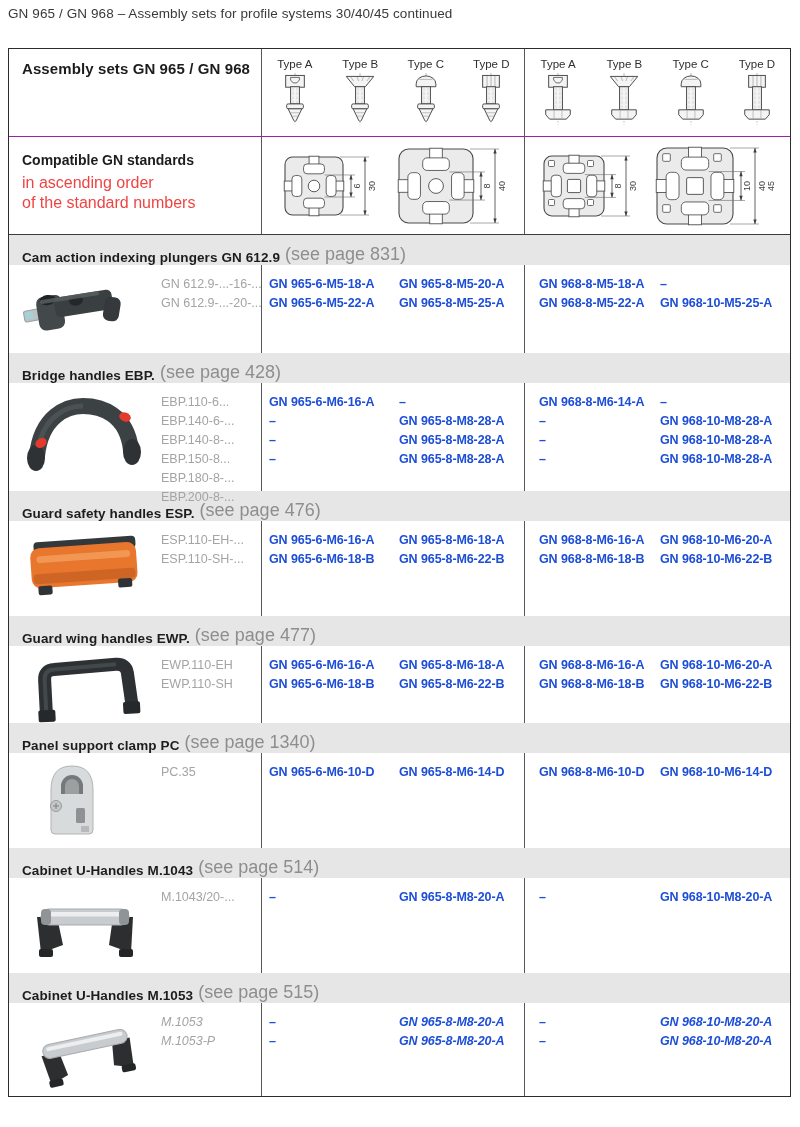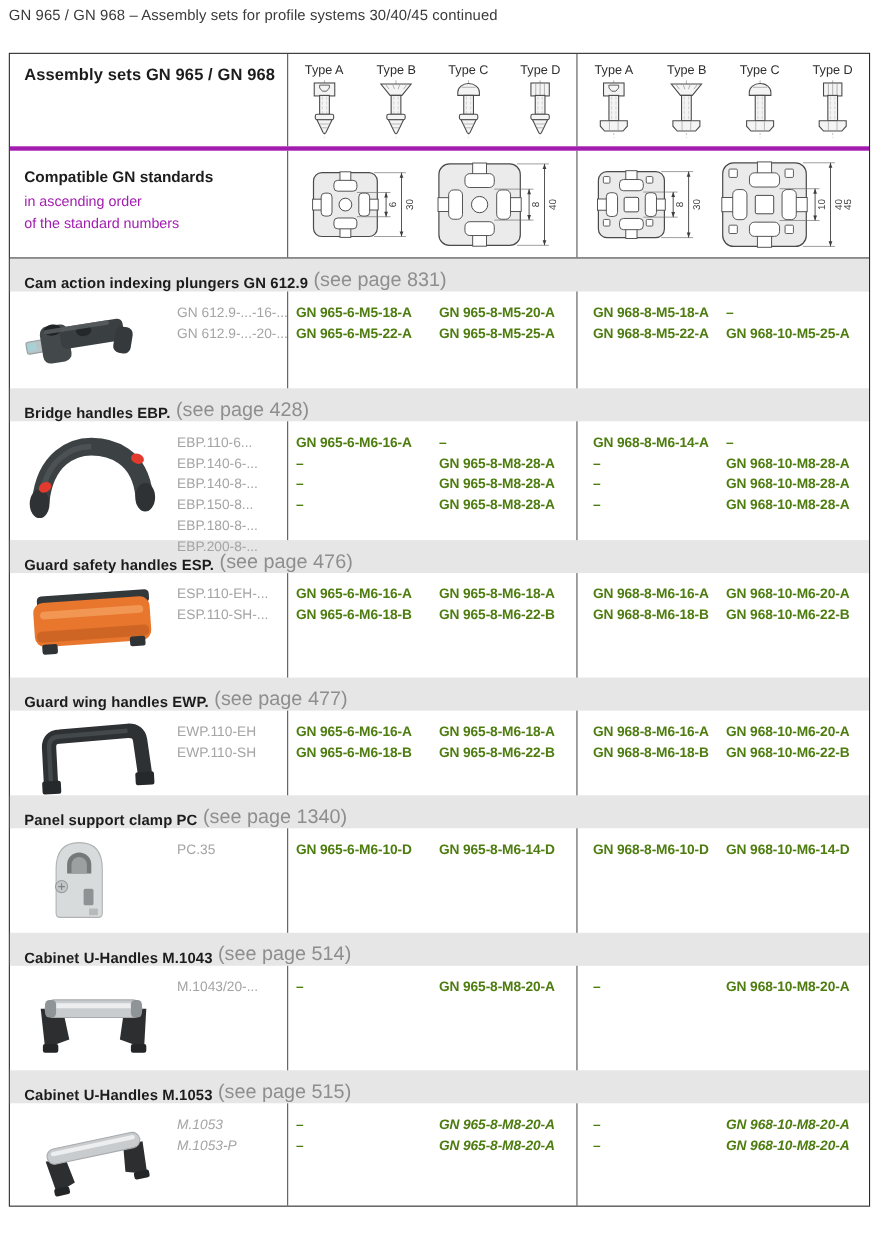--- a/index.html
+++ b/index.html
@@ -7,38 +7,38 @@
     width:800px;height:1127px;background:#fff;position:relative;overflow:hidden;
     font-family:"Liberation Sans",sans-serif;color:#1c1c1c;
   }
   .page-title{position:absolute;left:8px;top:6px;font-size:13.5px;color:#3a3a3a;letter-spacing:.1px}
   .table{position:absolute;left:8px;top:48px;width:781px;border:1.5px solid #2c2c2c;background:#fff}
   .row{display:flex;width:100%;box-sizing:border-box;position:relative}
   .desc{width:252px;flex:0 0 252px;position:relative;box-sizing:border-box}
   .grp{position:relative;border-left:1px solid #575757;box-sizing:border-box}
   .g1{width:263px;flex:0 0 263px}
   .g2{flex:1}
-  .header-row{height:88px;border-bottom:4px solid #a21caf}
+  .header-row{height:88px;border-bottom:1px solid #a21caf}
   .header-title{padding:11px 0 0 13px;font-size:15px;font-weight:700;letter-spacing:.1px}
   .typecols{display:flex;height:100%}
   .typecol{flex:1;display:flex;flex-direction:column;align-items:center;padding-top:9px}
   .typecol .lbl{font-size:11.5px;color:#2e2e2e;margin-bottom:2px}
   .compat-row{height:98px;border-bottom:1px solid #3c3c3c}
   .compat-text{padding:15px 0 0 13px}
   .compat-title{font-size:14px;font-weight:700;margin-bottom:5px}
-  .compat-sub{font-size:13px;color:#a21caf;line-height:20px}
+  .compat-sub{font-size:16px;color:#ef4444;line-height:20px}
   .profiles{display:flex;align-items:center;justify-content:space-evenly}
   .sec-bar{height:30px;background:#e6e6e6;display:flex;align-items:flex-end;padding-left:13px;box-sizing:border-box}
   .sec-title{font-size:13.5px;font-weight:700;letter-spacing:.1px}
   .sec-see{font-size:18px;color:#8e8e8e;margin-left:5px}
   .photo{position:absolute;left:4px;top:4px;width:144px;height:calc(100% - 10px);display:flex;align-items:center;justify-content:center}
   .parts{position:absolute;left:152px;top:10px}
   .parts div{font-size:12.5px;color:#a4a4a4;line-height:19px;white-space:nowrap}
   .dcol{position:absolute;top:10px}
-  .dcol div{font-size:12.5px;font-weight:700;line-height:19px;color:#4d7c0f;white-space:nowrap;letter-spacing:-.1px}
+  .dcol div{font-size:12.5px;font-weight:700;line-height:19px;color:#1d4ed8;white-space:nowrap;letter-spacing:-.1px}
   .cA{left:7px}.cB{left:137px}.cC{left:14px}.cD{left:135px}
   svg{display:block}
 </style>
 </head>
 <body>
 
 <div class="page-title">GN 965 / GN 968 – Assembly sets for profile systems 30/40/45 continued</div>
 
 <div class="table">
   <div class="row header-row">

